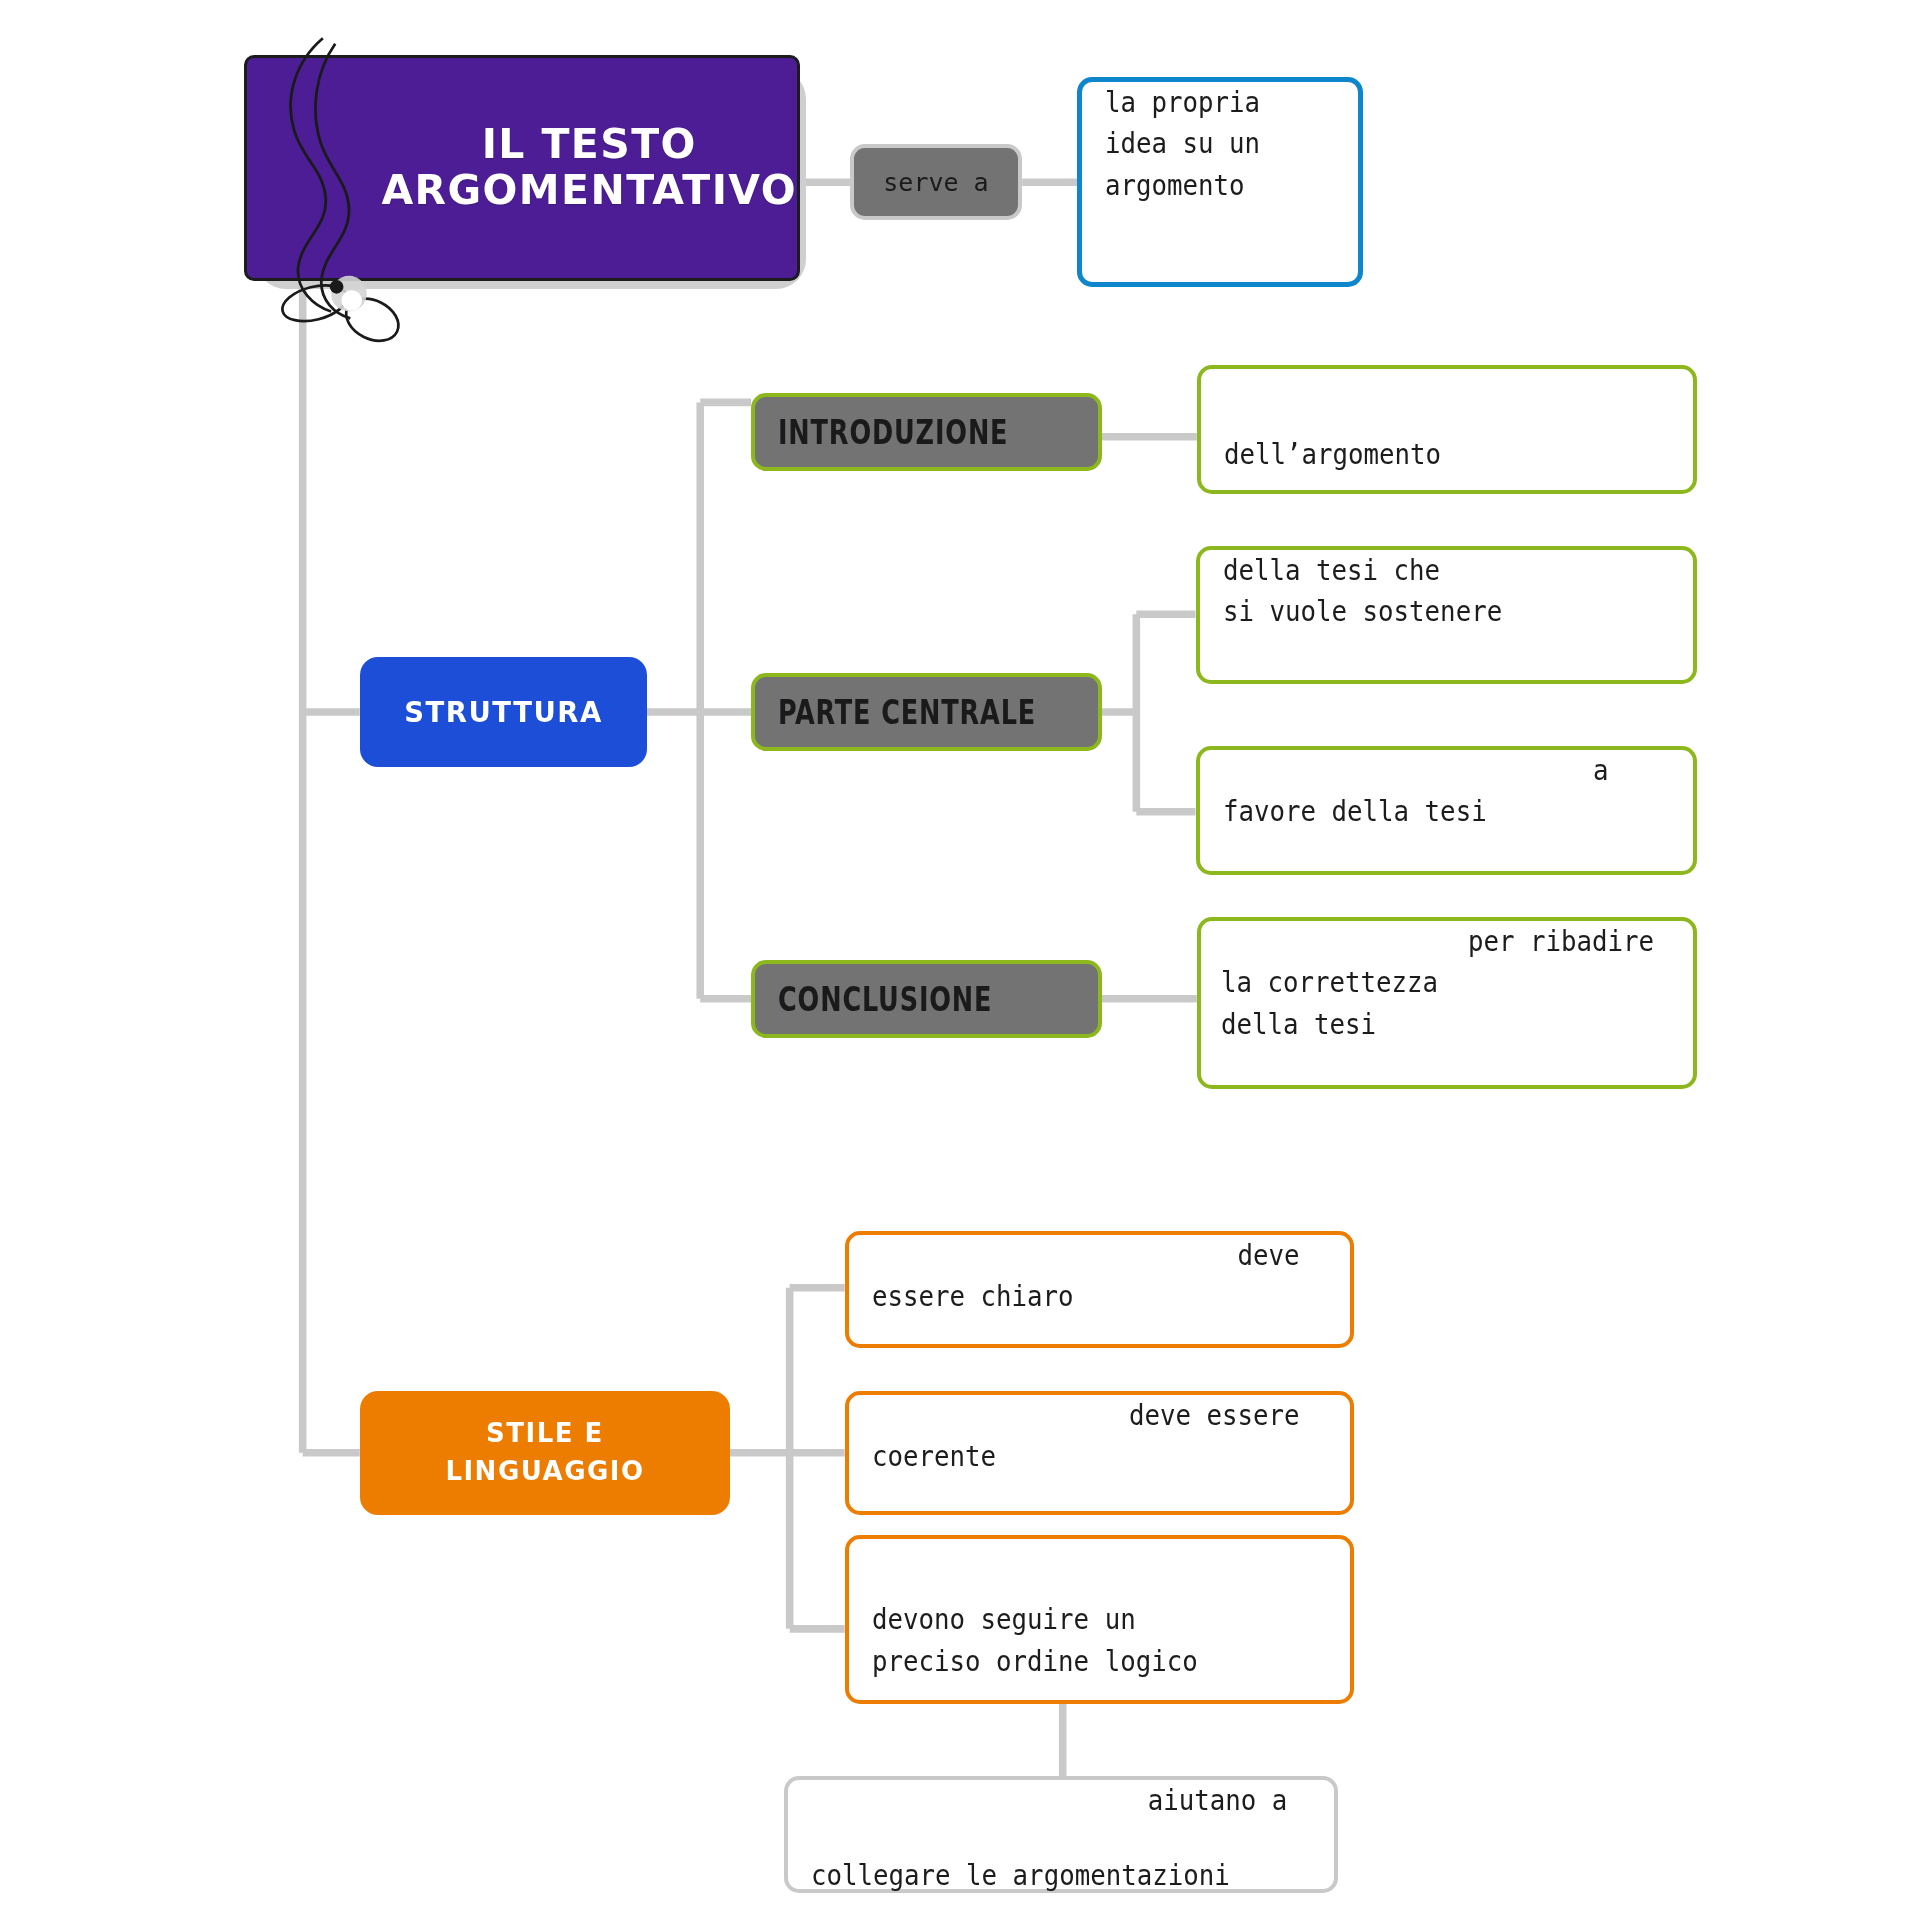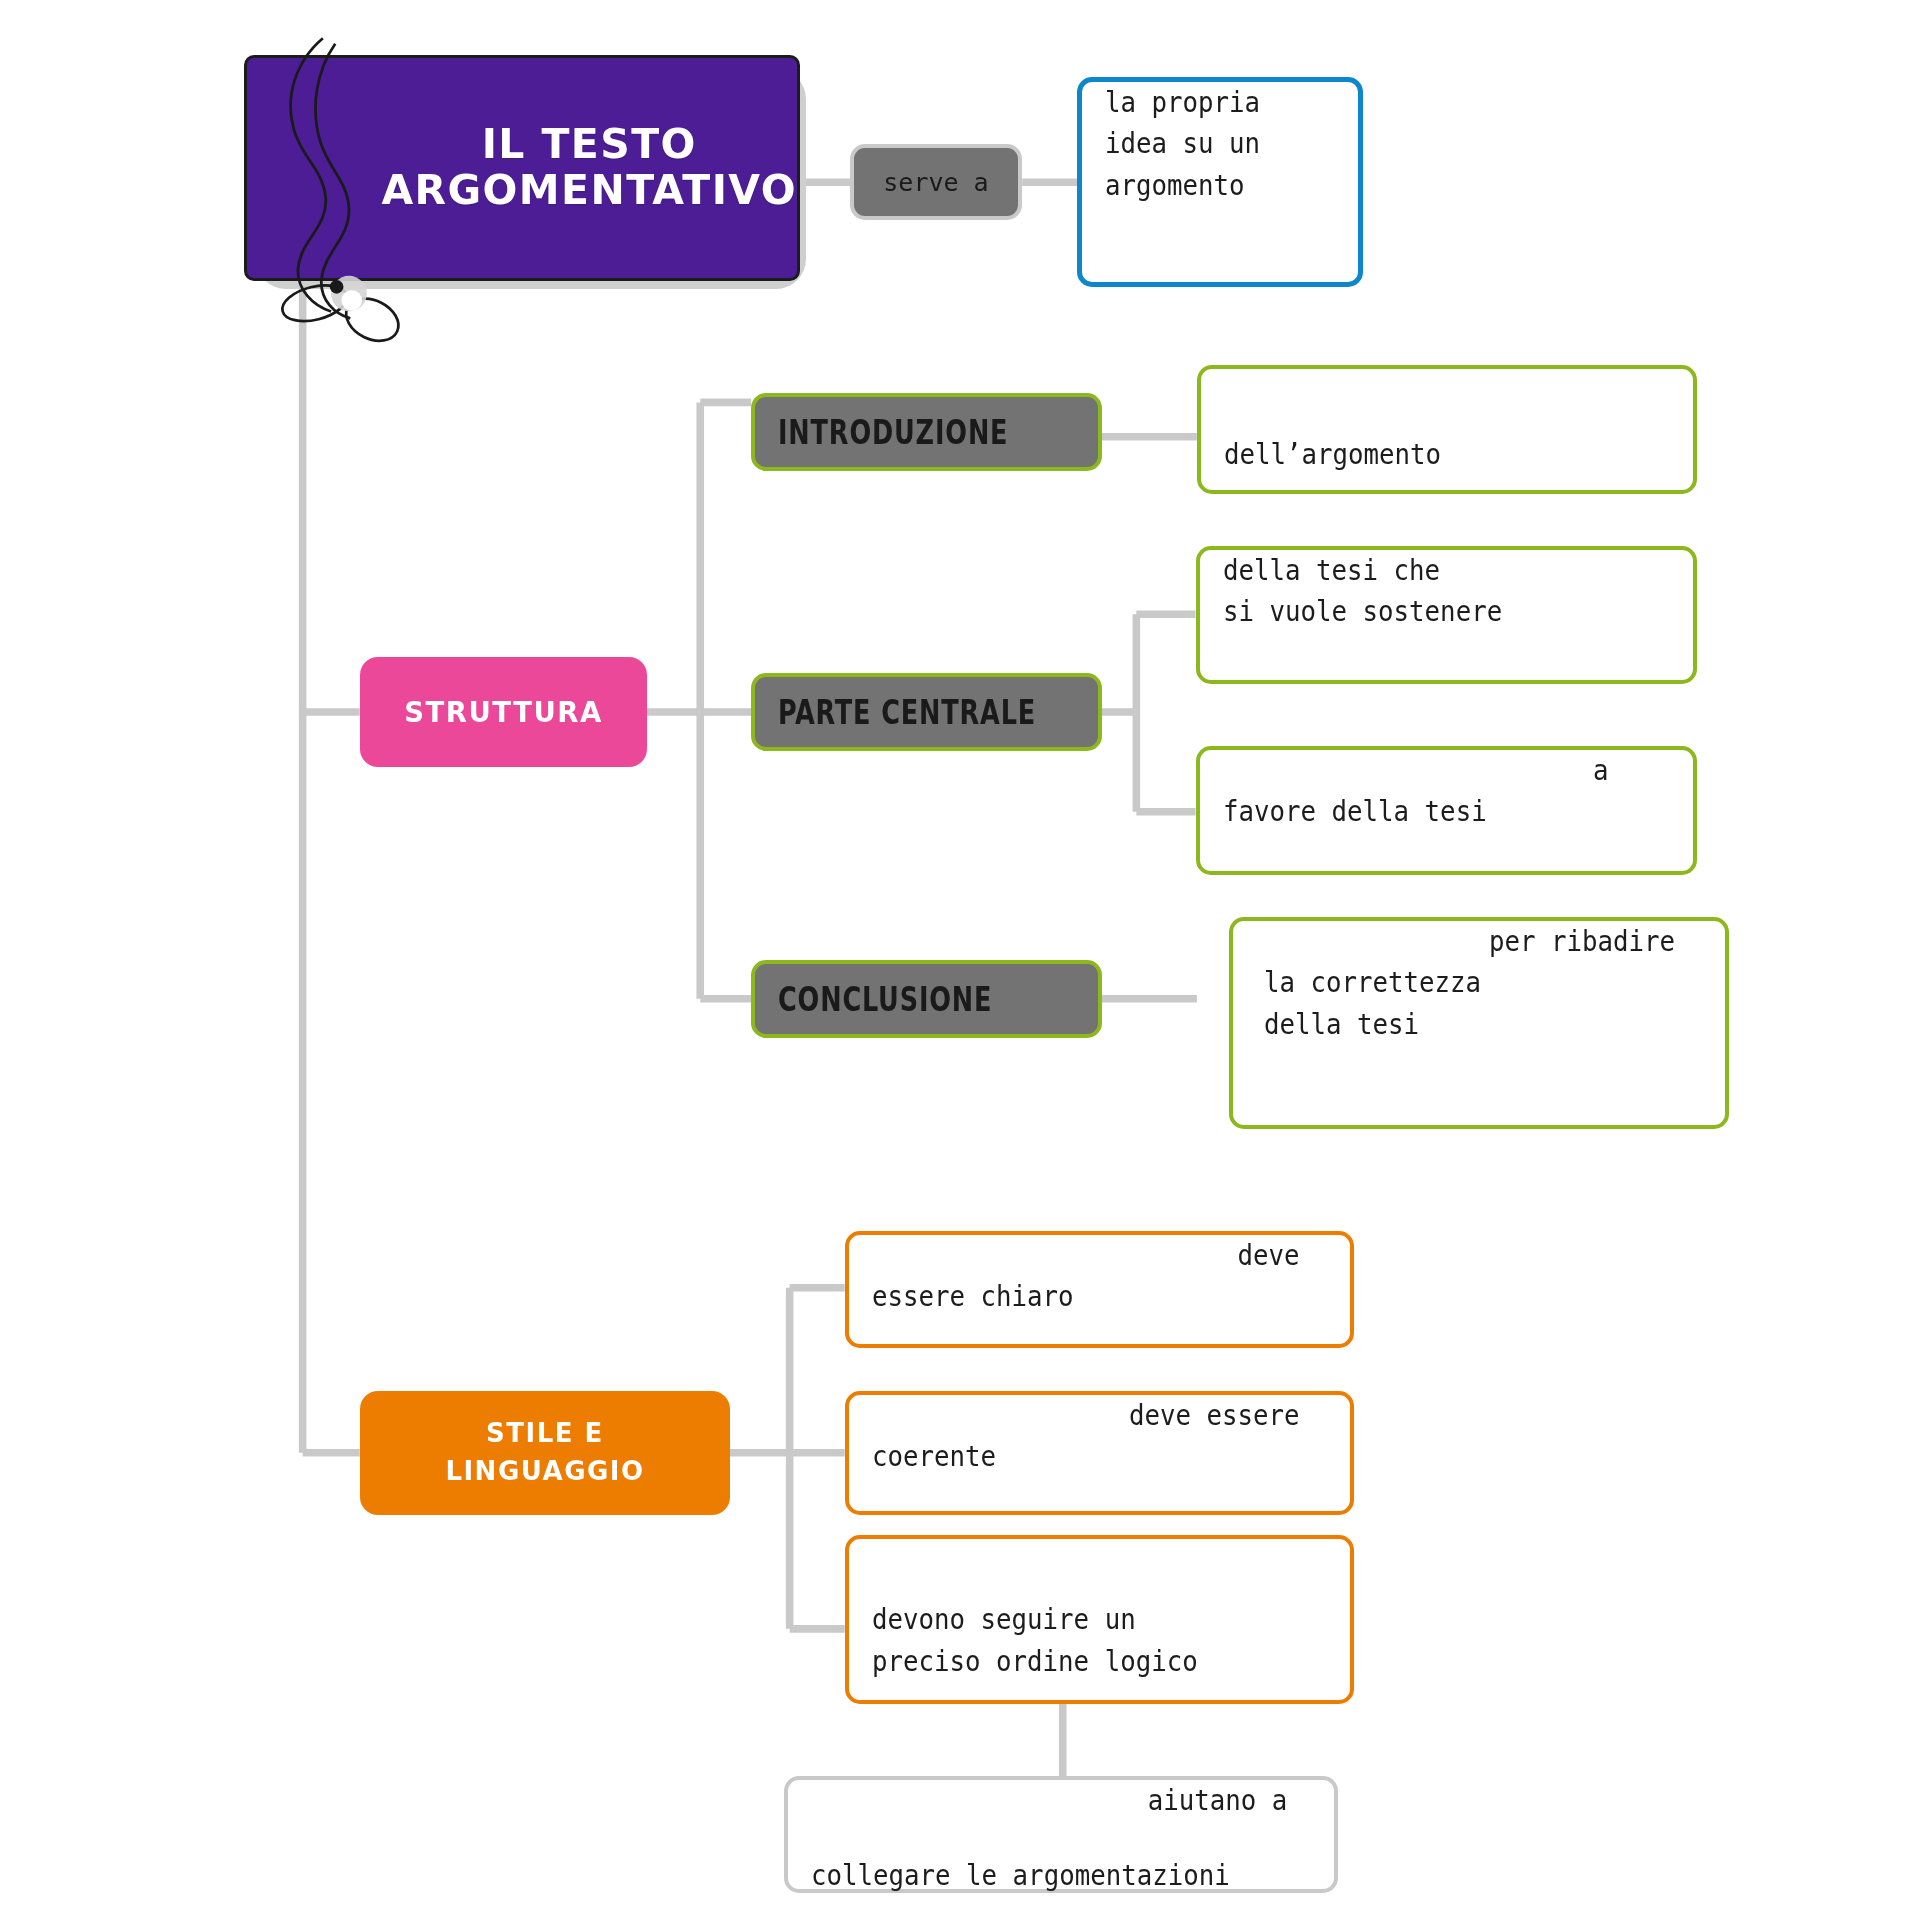--- a/index.html
+++ b/index.html
@@ -11,21 +11,21 @@
   
   #wires{position:absolute;left:0;top:0;width:1926px;height:1926px;z-index:1;}
 
   
   .node{position:absolute;box-sizing:border-box;z-index:3;}
 
   
   .chip{border-radius:18px;display:flex;align-items:center;justify-content:center;
         text-align:center;color:#ffffff;font-family:"DejaVu Sans", sans-serif;
         font-weight:bold;letter-spacing:1.5px;}
-  .chip.green{background:#ec4899;}
+  .chip.green{background:#1d4ed8;}
   .chip.orange{background:#ED7D00;}
 
   
   .obox{border-radius:15px;background:#737373;display:flex;align-items:center;
         box-sizing:border-box;}
   .obox .lbl{font-family:"DejaVu Sans Condensed","DejaVu Sans",sans-serif;
              font-weight:bold;color:#1a1a1a;letter-spacing:1px;
              transform:scaleX(.86);transform-origin:left center;white-space:nowrap;}
   .obox.green{border:4.8px solid #8CB81D;}
   .obox.grey{border:4.1px solid #C9C9C9;}
@@ -150,21 +150,21 @@
     <div class="ln" style="font-size:28px;">si vuole sostenere</div>
   </div>
   <div class="node abox green" style="left:1196px;top:746px;width:501px;height:129px;padding:0 23.4px;">
     <div class="ln r" style="font-size:28px;padding-right:66px;">a</div>
     <div class="ln" style="font-size:28px;">favore della tesi</div>
   </div>
 
   <div class="node obox green" style="left:751px;top:960px;width:351px;height:78px;padding-left:23.4px;">
     <span class="lbl" style="font-size:33px;">CONCLUSIONE</span>
   </div>
-  <div class="node abox green" style="left:1197px;top:917px;width:500px;height:212px;padding:0 31px;margin-left:32px;">
+  <div class="node abox green" style="left:1197px;top:917px;width:500px;height:172px;padding:0 20px;">
     <div class="ln r" style="font-size:28px;padding-right:20.6px;">per ribadire</div>
     <div class="ln" style="font-size:28px;">la correttezza</div>
     <div class="ln" style="font-size:28px;">della tesi</div>
   </div>
 
   <div class="node chip orange" style="left:360px;top:1391px;width:370px;height:124px;font-size:26px;
        line-height:1.45;white-space:pre-line;">
     <span>STILE E
 LINGUAGGIO</span>
   </div>

